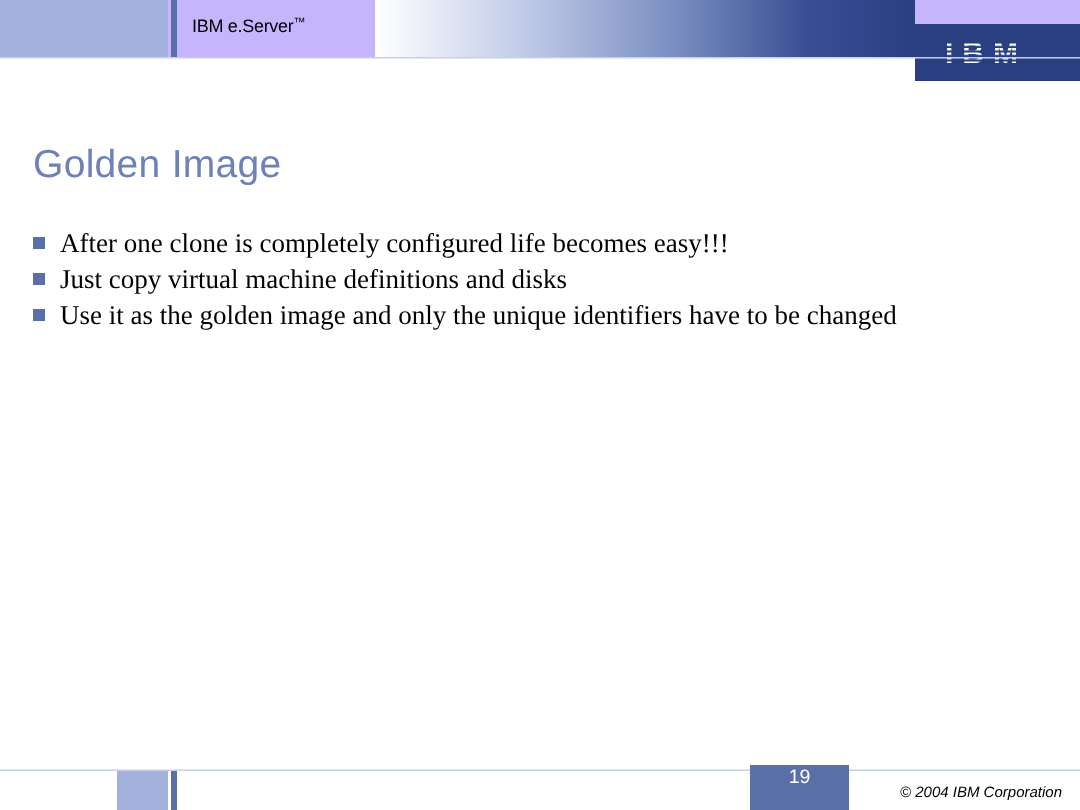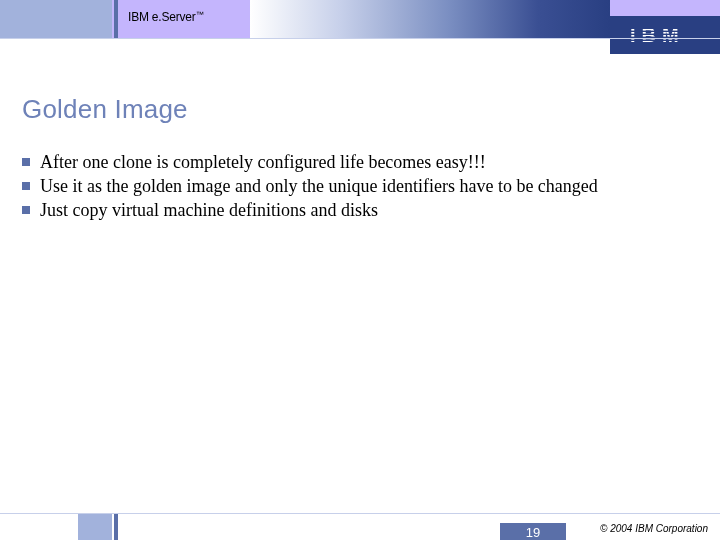--- a/index.html
+++ b/index.html
@@ -125,24 +125,24 @@
   }
   .footer-line {
     position: absolute;
     left: 0; bottom: 26px;
     width: 720px; height: 1px;
     background: #c7d0ea;
   }
   .footer-page-box {
     position: absolute;
     left: 500px; bottom: 0;
-    width: 66px; height: 17px;
+    width: 66px; height: 30px;
     background: #5a6fa8;
     display: flex;
-    align-items: flex-end;
+    align-items: flex-start;
     justify-content: center;
     color: #fff;
     font-size: 13px;
   }
   .footer-copy {
     position: absolute;
     right: 12px; bottom: 6px;
     font-size: 10px;
     color: #000;
     font-style: italic;
@@ -176,25 +176,25 @@
 
 <div class="title">Golden Image</div>
 
 <div class="bullets">
   <div class="bullet">
     <div class="sq"></div>
     <div class="txt">After one clone is completely configured life becomes easy!!!</div>
   </div>
   <div class="bullet">
     <div class="sq"></div>
-    <div class="txt">Use it as the golden image and only the unique identifiers have to be changed</div>
+    <div class="txt">Just copy virtual machine definitions and disks</div>
   </div>
   <div class="bullet">
     <div class="sq"></div>
-    <div class="txt">Just copy virtual machine definitions and disks</div>
+    <div class="txt">Use it as the golden image and only the unique identifiers have to be changed</div>
   </div>
 </div>
 
 <div class="footer">
   <div class="footer-line"></div>
   <div class="footer-left-block"></div>
   <div class="footer-thin-divider"></div>
   <div class="footer-page-box">
     <span>19</span>
   </div>

